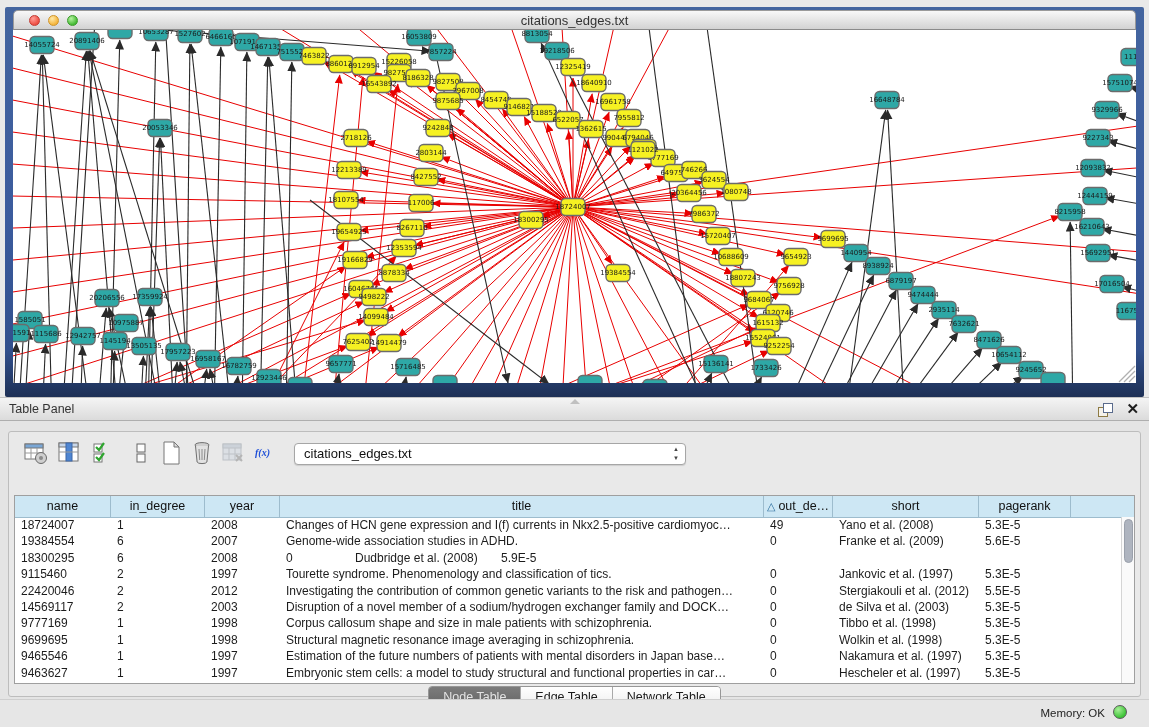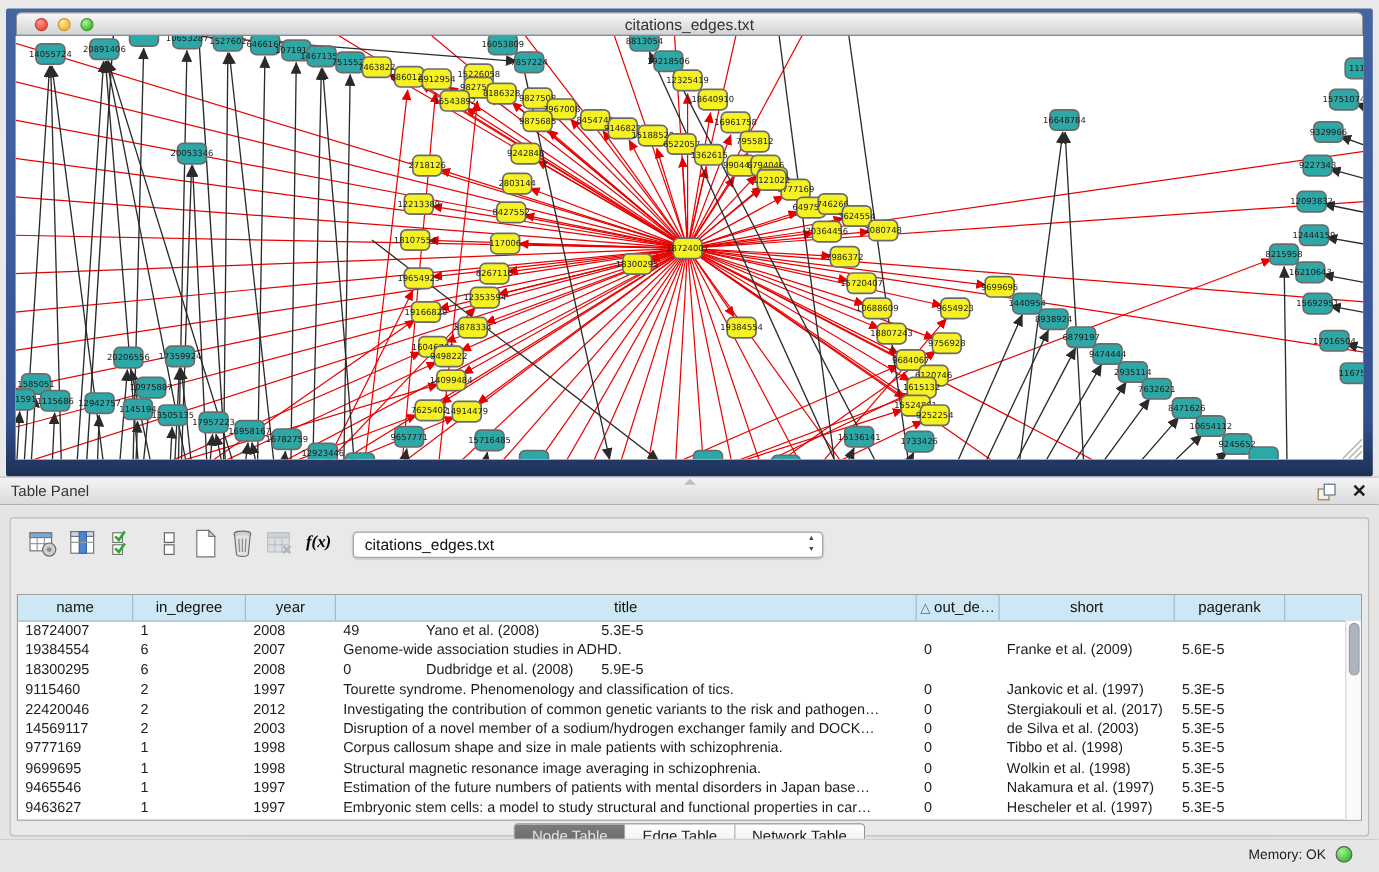--- a/index.html
+++ b/index.html
@@ -32,21 +32,21 @@
   .float-icon .b1{position:absolute;left:0;top:4px;width:8px;height:8px;border:1.4px solid #8d7a43;background:#f5f2ea;}
   .float-icon .b2{position:absolute;left:5px;top:0;width:8px;height:8px;border:1.4px solid #5a6b8c;background:#fff;}
   .close-icon{position:absolute;right:10px;top:2px;font-size:15px;font-weight:bold;color:#1d1d1d;}
   
   .tp-body{position:absolute;left:0;top:421px;width:1149px;height:278px;background:#e4e4e4;}
   .tb-box{position:absolute;left:8px;top:10px;right:8px;bottom:2px;background:#e9e9e9;
     border:1px solid #bdbdbd;border-radius:3px;}
   .toolbar{position:absolute;left:8px;top:8px;height:30px;right:8px;}
   .tbtn{position:absolute;top:0;width:26px;height:26px;}
   .tbtn svg{display:block;}
-  .fx{font-family:"Liberation Serif",serif;font-style:italic;font-weight:bold;font-size:14px;color:#000000;line-height:26px;}
+  .fx{font-family:"Liberation Serif",serif;font-style:italic;font-weight:bold;font-size:10px;color:#1d4ed8;line-height:26px;}
   .combo{position:absolute;left:277px;top:3px;width:392px;height:22px;background:#fff;
     border:1px solid #a6a6a6;border-radius:4px;box-sizing:border-box;box-shadow:0 1px 1px rgba(0,0,0,.12);}
   .combo .val{position:absolute;left:9px;top:2px;font-size:13px;color:#111;}
   .combo .step{position:absolute;right:6px;top:1px;font-size:6px;color:#444;line-height:9px;text-align:center;}
   
   .tablebox{position:absolute;left:5px;top:63px;right:5px;height:189px;background:#fff;
     border:1px solid #9f9f9f;box-sizing:border-box;}
   .thead{display:flex;height:21px;background:#cde7f4;border-bottom:1px solid #9dbccd;}
   .thead .hc{flex:none;box-sizing:border-box;border-right:1px solid #9dbccd;
     font-size:12.5px;color:#111;text-align:center;line-height:20px;overflow:hidden;white-space:nowrap;}
@@ -849,20 +849,21 @@
             <div class="hc" style="width: 69px;"><span class="sorttri">△ </span>out_de…</div>
             <div class="hc" style="width: 146px;">short</div>
             <div class="hc" style="width: 92px;">pagerank</div>
             <div class="hc" style="flex: 1 1 0%;"></div>
           </div>
         <div class="tbody" id="tbody">
             <div class="trow">
               <div class="tc" style="width: 96px;">18724007</div>
               <div class="tc" style="width: 94px;">1</div>
               <div class="tc" style="width: 75px;">2008</div>
+              <div class="tc" style="width: 484px;">Changes of HCN gene expression and I(f) currents in Nkx2.5-positive cardiomyoc…</div>
               <div class="tc" style="width: 69px;">49</div>
               <div class="tc" style="width: 146px;">Yano et al. (2008)</div>
               <div class="tc" style="width: 92px;">5.3E-5</div>
             </div>
             <div class="trow">
               <div class="tc" style="width: 96px;">19384554</div>
               <div class="tc" style="width: 94px;">6</div>
               <div class="tc" style="width: 75px;">2007</div>
               <div class="tc" style="width: 484px;">Genome-wide association studies in ADHD.</div>
               <div class="tc" style="width: 69px;">0</div>
@@ -885,21 +886,21 @@
               <div class="tc" style="width: 69px;">0</div>
               <div class="tc" style="width: 146px;">Jankovic et al. (1997)</div>
               <div class="tc" style="width: 92px;">5.3E-5</div>
             </div>
             <div class="trow">
               <div class="tc" style="width: 96px;">22420046</div>
               <div class="tc" style="width: 94px;">2</div>
               <div class="tc" style="width: 75px;">2012</div>
               <div class="tc" style="width: 484px;">Investigating the contribution of common genetic variants to the risk and pathogen…</div>
               <div class="tc" style="width: 69px;">0</div>
-              <div class="tc" style="width: 146px;">Stergiakouli et al. (2017)</div>
+              <div class="tc" style="width: 146px;">Stergiakouli et al. (2012)</div>
               <div class="tc" style="width: 92px;">5.5E-5</div>
             </div>
             <div class="trow">
               <div class="tc" style="width: 96px;">14569117</div>
               <div class="tc" style="width: 94px;">2</div>
               <div class="tc" style="width: 75px;">2003</div>
               <div class="tc" style="width: 484px;">Disruption of a novel member of a sodium/hydrogen exchanger family and DOCK…</div>
               <div class="tc" style="width: 69px;">0</div>
               <div class="tc" style="width: 146px;">de Silva et al. (2003)</div>
               <div class="tc" style="width: 92px;">5.3E-5</div>

